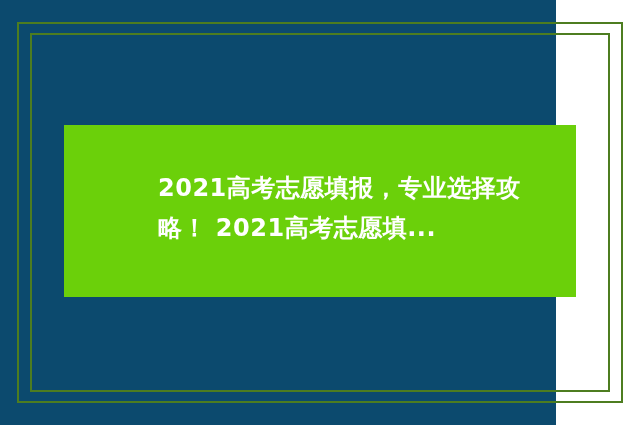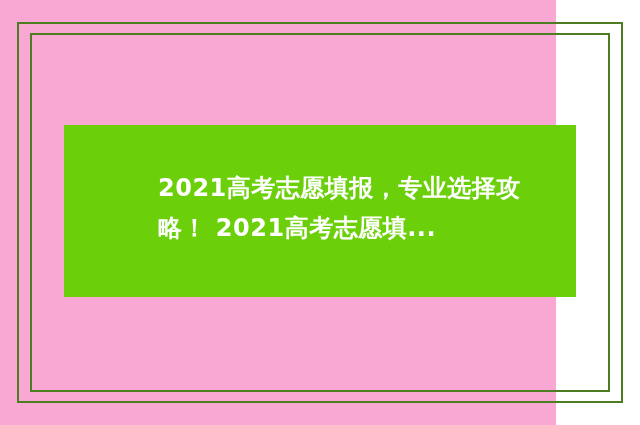--- a/index.html
+++ b/index.html
@@ -10,21 +10,21 @@
     width: 640px;
     height: 425px;
     overflow: hidden;
     font-family: "Liberation Sans", sans-serif;
   }
 
   #poster {
     position: relative;
     width: 556px;
     height: 425px;
-    background: #f9a8d4;
+    background: #0c4a6e;
     box-sizing: border-box;
   }
 
   
   .frame {
     position: absolute;
     box-sizing: border-box;
     border-style: solid;
     border-color: #4d7d20;
     pointer-events: none;

